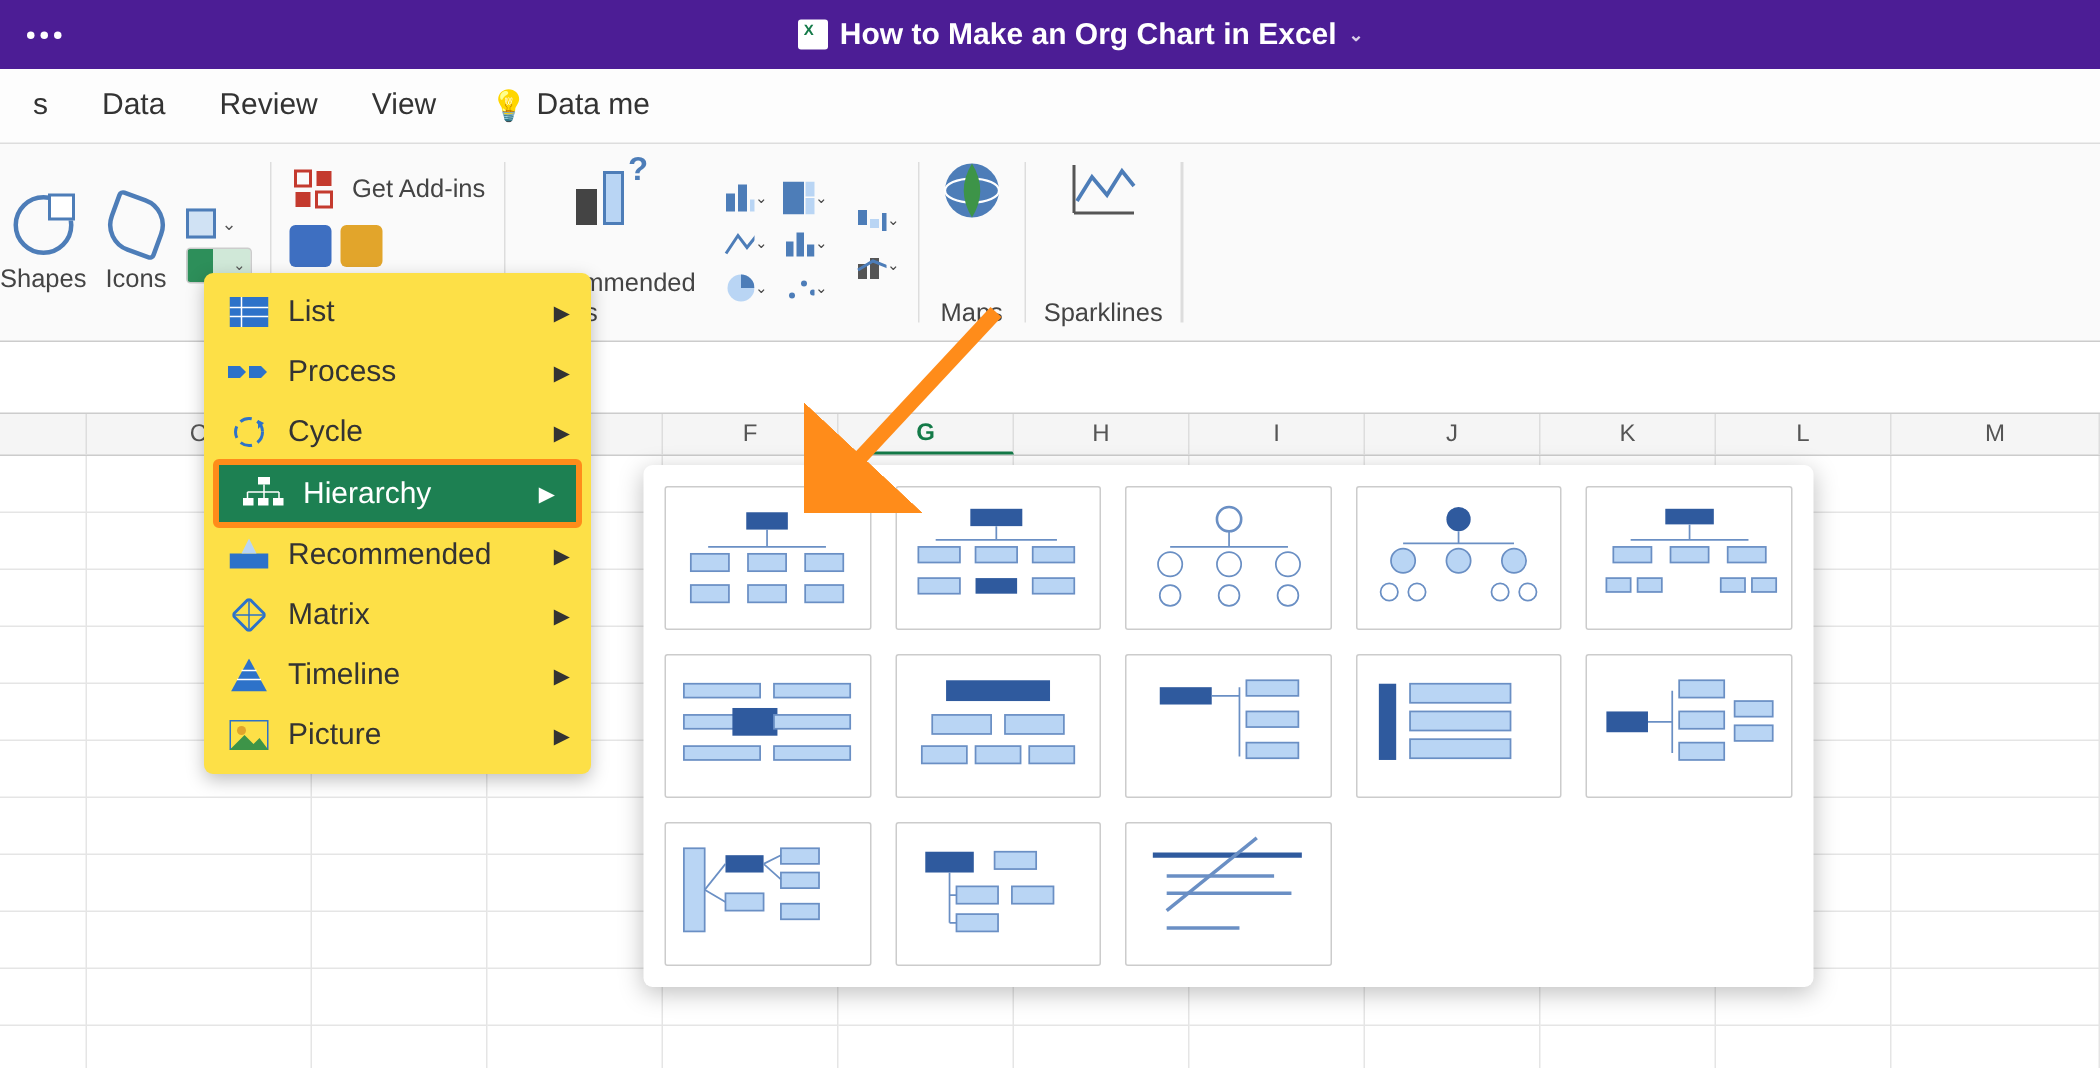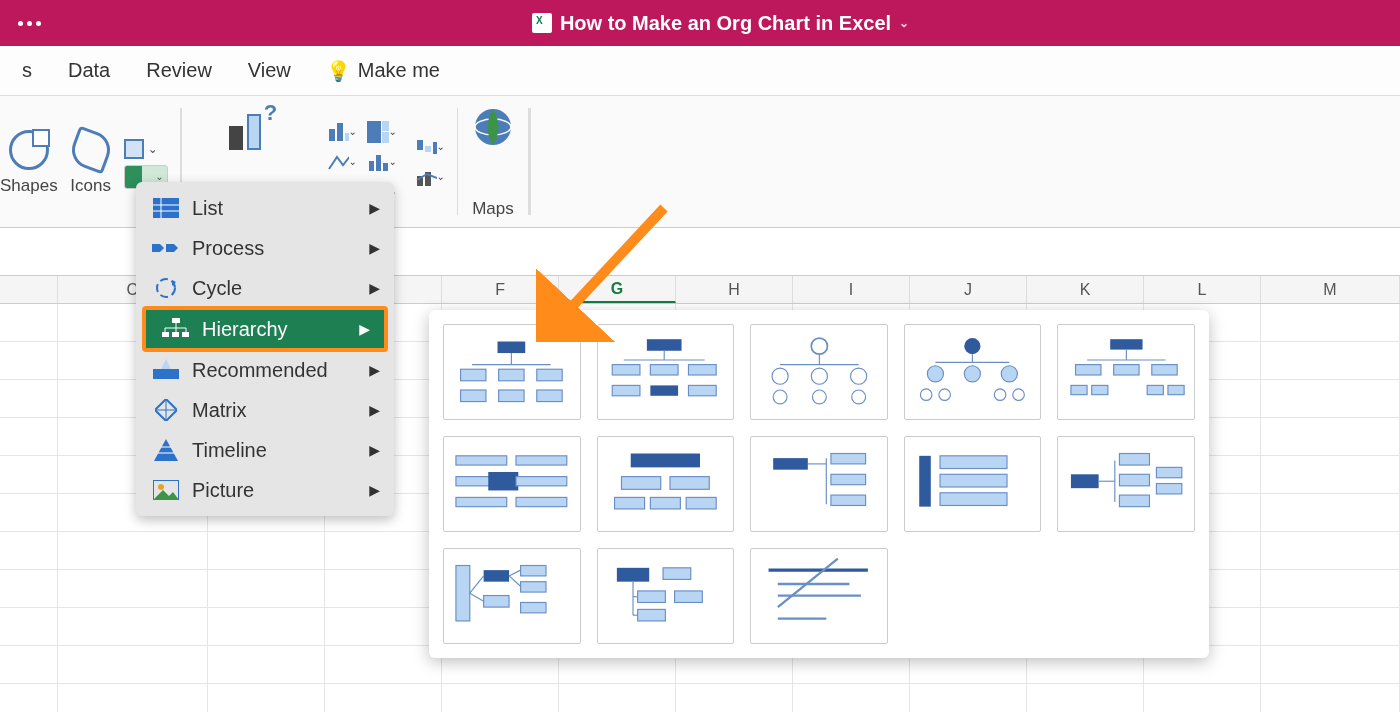--- a/index.html
+++ b/index.html
@@ -1,18 +1,18 @@
 <!DOCTYPE html>
 <html><head>
 <meta charset="utf-8">
 <style>
 * { margin: 0; padding: 0; box-sizing: border-box; font-family: -apple-system, BlinkMacSystemFont, "Segoe UI", sans-serif; }
 body { width: 1400px; height: 712px; overflow: hidden; background: #fff; }
 
-.titlebar { height: 46px; background: #be185d; display: flex; align-items: center; color: #fff; }
+.titlebar { height: 46px; background: #4c1d95; display: flex; align-items: center; color: #fff; }
 .titlebar .dots { margin-left: 18px; display: flex; gap: 4px; }
 .titlebar .dots span { width: 5px; height: 5px; background: #fff; border-radius: 50%; }
 .titlebar .title-wrap { flex: 1; display: flex; justify-content: center; align-items: center; gap: 8px; font-size: 20px; font-weight: 600; }
 .titlebar .file-icon { width: 20px; height: 20px; background: #fff; border-radius: 2px; position: relative; }
 .titlebar .file-icon::after { content: "X"; position: absolute; top: 2px; left: 4px; font-size: 10px; color: #147A48; font-weight: bold; }
 .titlebar .chev { font-size: 12px; opacity: .8; }
 
 .tabbar { height: 50px; border-bottom: 1px solid #ddd; background: #fdfdfd; display: flex; align-items: center; padding: 0 4px; font-size: 20px; color: #333; }
 .tabbar .tab { padding: 0 18px; cursor: pointer; }
 .tabbar .tell { display: flex; align-items: center; gap: 6px; padding-left: 18px; }
@@ -28,21 +28,21 @@
 .disabled { opacity: .45; }
 
 .sheet { position: relative; height: 484px; }
 .colhdr { display: flex; height: 28px; background: #f5f5f5; border-bottom: 1px solid #ccc; }
 .colhdr div { border-right: 1px solid #ddd; display:flex; align-items:center; justify-content:center; font-size: 16px; color:#555; }
 .grid { position: relative; }
 .row { display: flex; height: 38px; }
 .row div { border-right: 1px solid #e5e5e5; border-bottom: 1px solid #e5e5e5; }
 
 
-.smartart-menu { position: absolute; left: 136px; top: 182px; width: 258px; background: #e5e5e5; box-shadow: 0 4px 12px rgba(0,0,0,.25); border-radius: 6px; padding: 6px 0; z-index: 10; }
+.smartart-menu { position: absolute; left: 136px; top: 182px; width: 258px; background: #fde047; box-shadow: 0 4px 12px rgba(0,0,0,.25); border-radius: 6px; padding: 6px 0; z-index: 10; }
 .smartart-menu .mitem { height: 40px; display: flex; align-items: center; padding: 0 16px; font-size: 20px; color: #333; cursor: pointer; position: relative; }
 .smartart-menu .mitem .micon { width: 28px; height: 24px; margin-right: 12px; display:flex; align-items:center; justify-content:center; }
 .smartart-menu .mitem .arrow { position: absolute; right: 14px; font-size: 14px; color: #333; }
 .smartart-menu .mitem.selected { background: #1d8052; color: #fff; border: 4px solid #ff8c1a; border-radius: 4px; margin: -2px 6px; height: 46px; }
 .smartart-menu .mitem.selected .arrow { color: #fff; }
 
 
 .gallery { position: absolute; left: 429px; top: 310px; width: 780px; background: #fff; box-shadow: 0 4px 16px rgba(0,0,0,.25); border-radius: 6px; padding: 14px; z-index: 9; display: grid; grid-template-columns: repeat(5, 1fr); gap: 16px; }
 .gcell { height: 96px; border: 1px solid #ccc; border-radius: 2px; background: #fff; display: flex; align-items: center; justify-content: center; cursor: pointer; }
 .gcell svg { width: 92%; height: 82%; }
@@ -77,21 +77,21 @@
   </div>
 </div>
 
 <div class="tabbar">
   <div class="tab">s</div>
   <div class="tab">Data</div>
   <div class="tab">Review</div>
   <div class="tab">View</div>
   <div class="tell">
     <span>💡</span>
-    <span>Make me</span>
+    <span>Data me</span>
   </div>
 </div>
 
 <div class="ribbon">
   <div class="rgroup" style="flex-direction:row; gap:10px; padding-left:0;">
     <div class="rbtn">
       <div class="iconbox">
           <div class="shape-circle"></div>
         </div>
       <span class="lbl">Shapes</span>
@@ -104,20 +104,35 @@
     </div>
     <div style="display:flex; flex-direction:column; gap:6px; align-items:flex-start; padding-top:4px;">
       <div style="display:flex; align-items:center; gap:4px;">
           <span class="shape-cube"></span>
           <span style="font-size:12px;color:#555;">⌄</span>
         </div>
       <div class="smartart-btn">⌄</div>
     </div>
   </div>
   <div class="divider"></div>
+  <div class="rgroup" style="align-items:flex-start; justify-content:flex-start; gap:8px; padding-top:8px;">
+    <div style="display:flex; align-items:center; gap:10px;">
+      <svg width="32" height="32">
+          <rect x="4" y="4" width="10" height="10" fill="none" stroke="#c43a2e" stroke-width="2"></rect>
+          <rect x="18" y="4" width="10" height="10" fill="#c43a2e"></rect>
+          <rect x="4" y="18" width="10" height="10" fill="#c43a2e"></rect>
+          <rect x="18" y="18" width="10" height="10" fill="none" stroke="#c43a2e" stroke-width="2"></rect>
+        </svg>
+      <span class="lbl">Get Add-ins</span>
+    </div>
+    <div style="display:flex; gap:6px;">
+      <div style="width:28px;height:28px;background:#3e6fc1;border-radius:4px;"></div>
+      <div style="width:28px;height:28px;background:#e2a52b;border-radius:4px;"></div>
+    </div>
+  </div>
   <div class="divider"></div>
   <div class="rgroup">
     <div class="rc-icon">
       <div class="bar b1"></div>
         <div class="bar b2"></div>
         <div class="q">?</div>
     </div>
     <span class="lbl" style="white-space:pre-line;">Recommended
 Charts</span>
   </div>
@@ -193,20 +208,30 @@
     <div class="iconbox">
         <svg width="42" height="42">
           <circle cx="21" cy="21" r="18" fill="#4d7db8"></circle>
           <ellipse cx="21" cy="21" rx="18" ry="8" fill="none" stroke="#fff" stroke-width="1.5"></ellipse>
           <path d="M21 3 Q10 21 21 39 Q32 21 21 3" fill="#3d9448"></path>
         </svg>
       </div>
     <span class="lbl">Maps</span>
   </div>
   <div class="divider"></div>
+  <div class="rgroup">
+    <div class="iconbox">
+        <svg width="48" height="42">
+          <line x1="4" y1="4" x2="4" y2="36" stroke="#555" stroke-width="2"></line>
+          <line x1="4" y1="36" x2="44" y2="36" stroke="#555" stroke-width="2"></line>
+          <polyline points="6,28 16,12 26,24 36,8 44,18" fill="none" stroke="#4d7db8" stroke-width="2.5"></polyline>
+        </svg>
+      </div>
+    <span class="lbl">Sparklines</span>
+  </div>
   <div class="divider"></div>
   <div class="divider"></div>
 </div>
 
 <div style="height:48px; border-bottom:1px solid #ccc; background:#fff;"></div>
 
 <div class="sheet">
   <div class="colhdr" id="colhdr">
       <div style="width:60px"></div>
       <div style="width:157px;">C</div>

